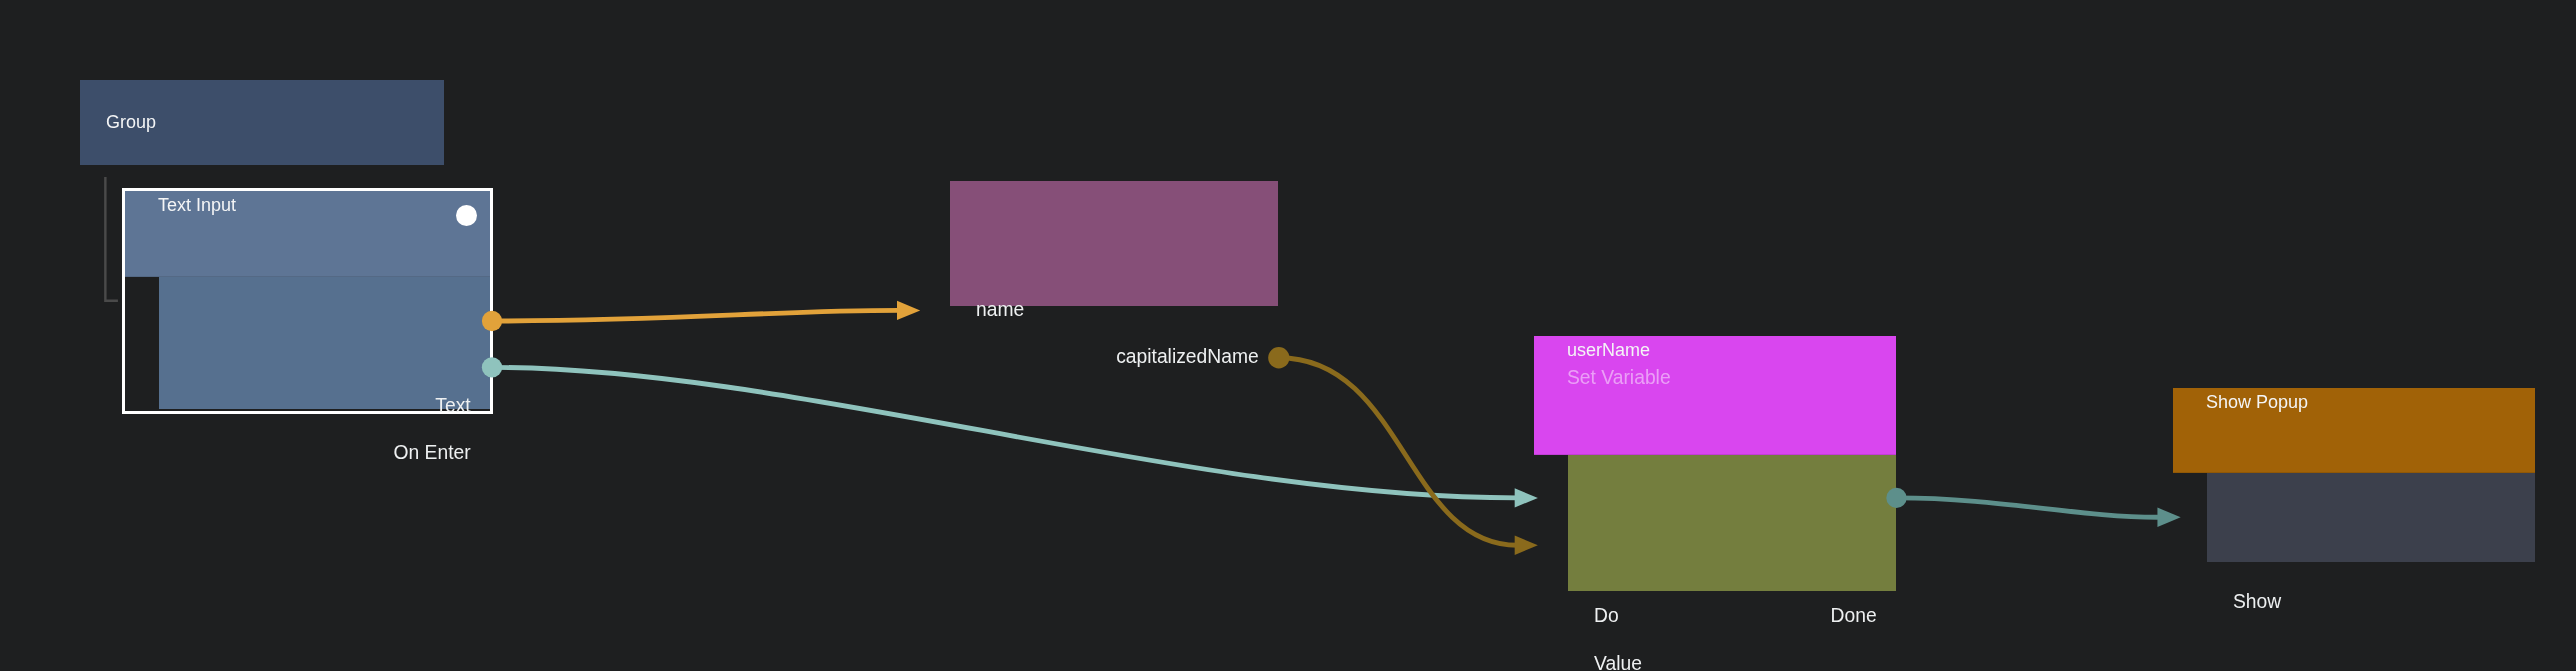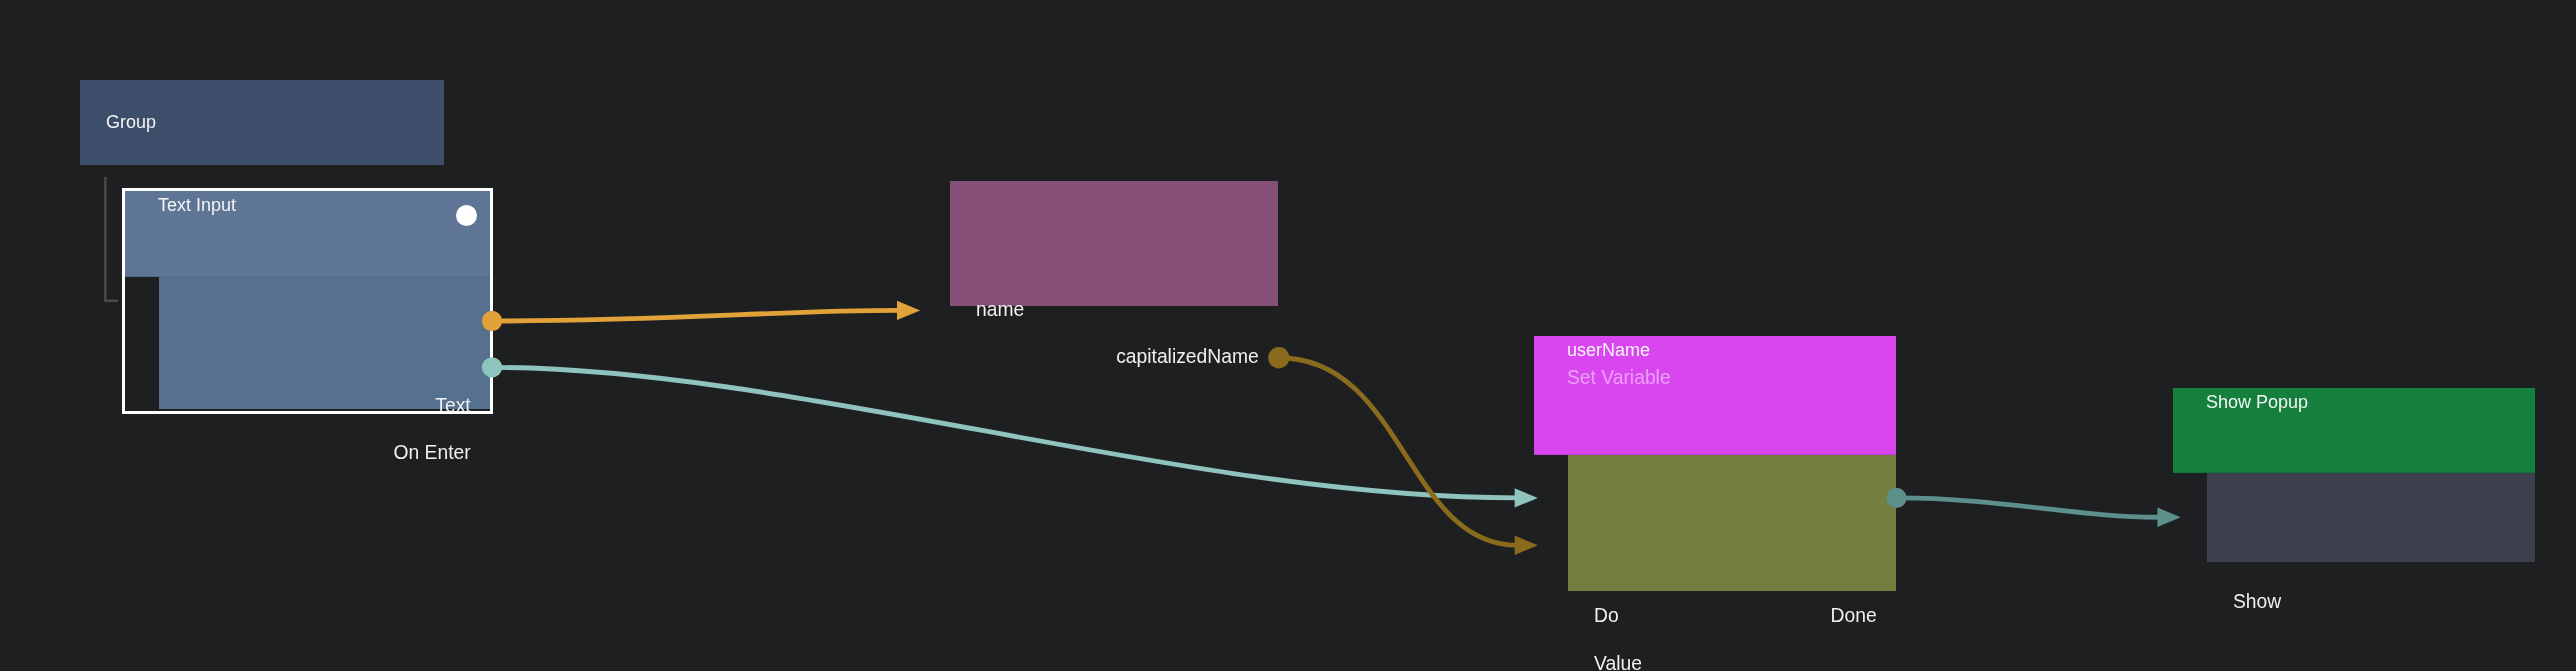--- a/index.html
+++ b/index.html
@@ -175,21 +175,21 @@
         <span>Do</span>
         <span>Done</span>
       </div>
       <div class="port-row in" id="port-input-value">
         <span>Value</span>
       </div>
     </div>
   </div>
 
   <div class="node" id="node-show-popup">
-    <div class="node-header" style="background: #15803d;">
+    <div class="node-header" style="background: #a16207;">
       <div class="node-title">Show Popup</div>
     </div>
     <div class="node-body" style="background: rgb(60, 64, 76);">
       <div class="port-row in" id="port-input-show">
         <span>Show</span>
       </div>
     </div>
   </div>
 
   <svg id="wires-layer" viewBox="0 0 2665 695" xmlns="http://www.w3.org/2000/svg">

